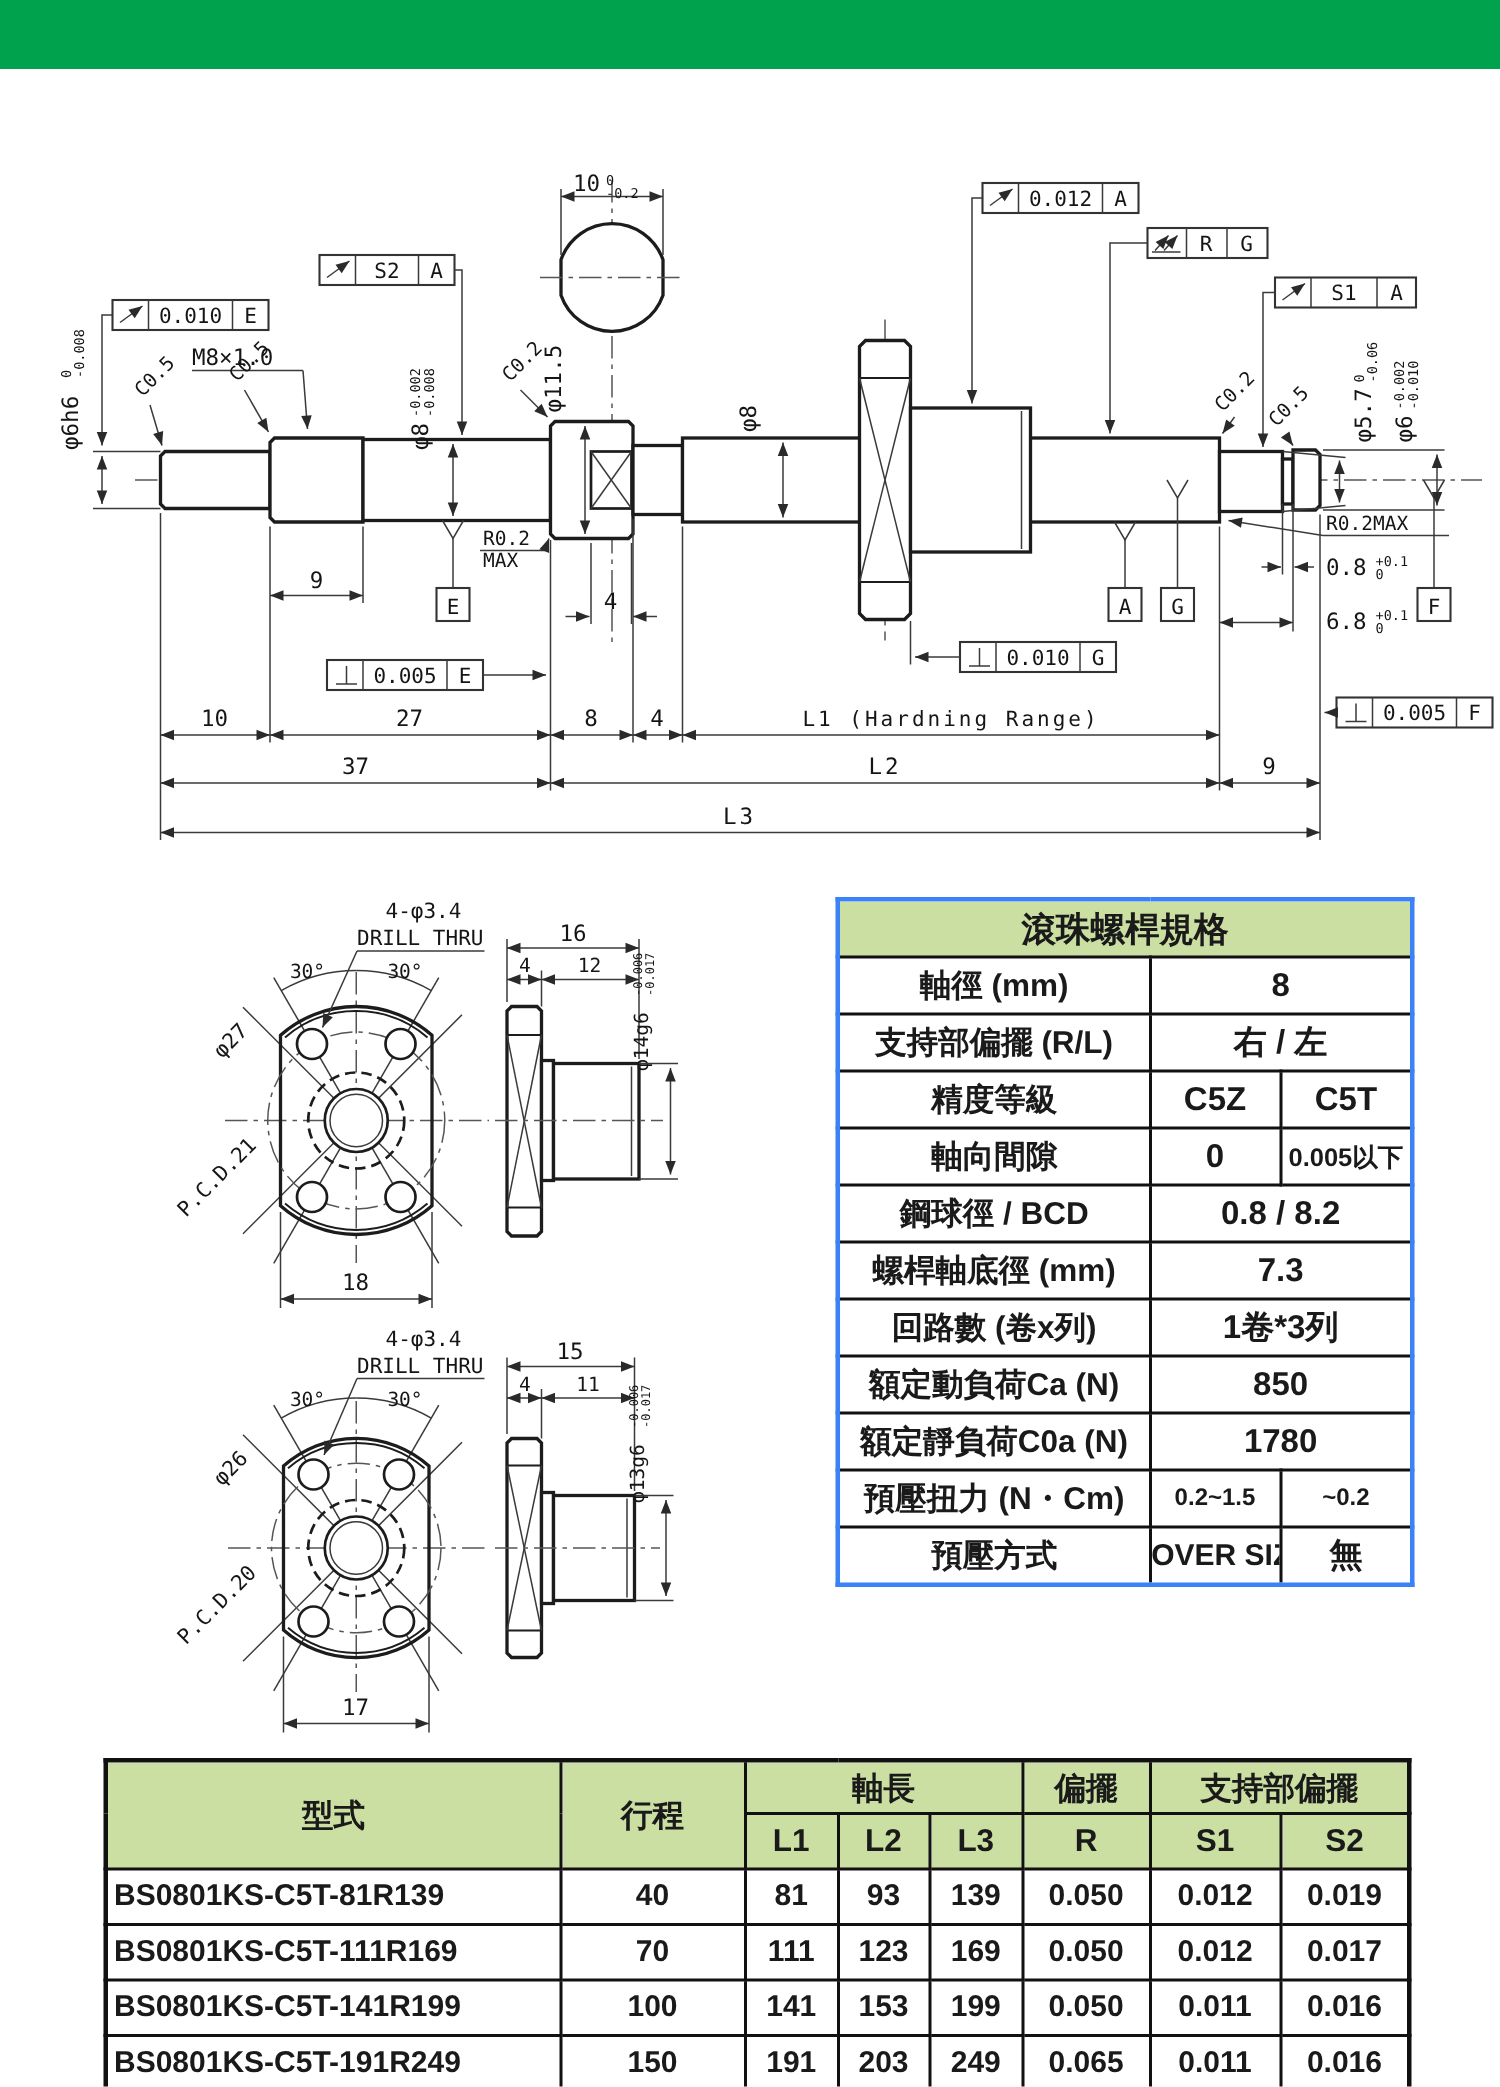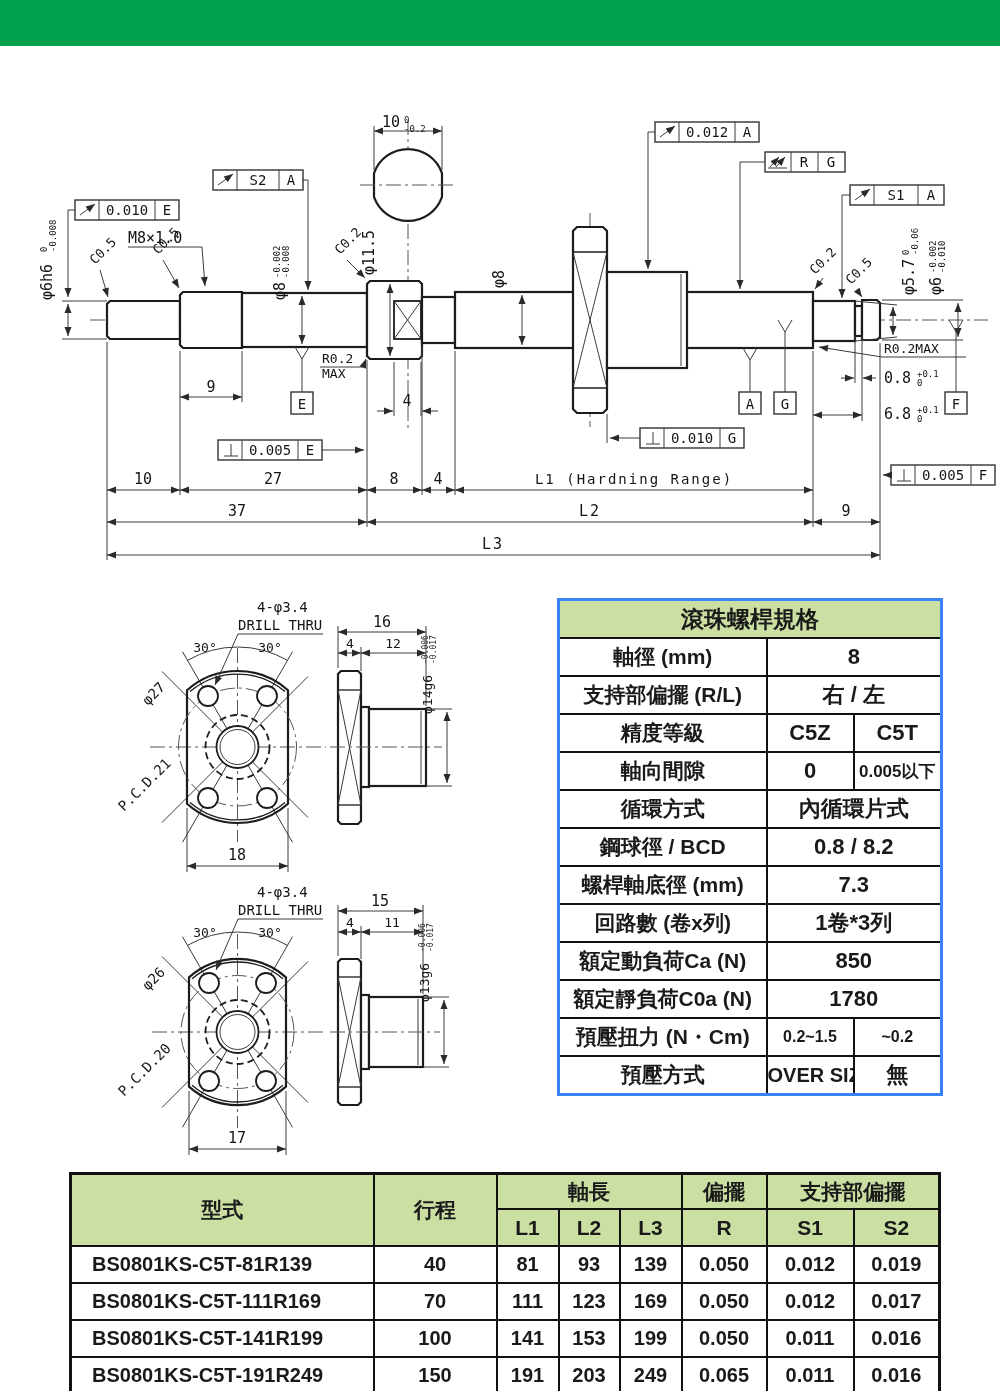--- a/index.html
+++ b/index.html
@@ -29,21 +29,21 @@
   table.spec{position:absolute;left:557px;top:598px;width:383px;border-collapse:collapse;table-layout:fixed;border:3px solid #3b82f6;}
   table.spec td{border:2px solid #111;height:36px;text-align:center;font-weight:bold;font-size:21px;padding:0;white-space:nowrap;overflow:hidden;color:#1a1a1a;}
   table.spec td.hdr{background:#cbdfa3;font-size:23px;}
   table.spec td.v{font-size:22px;}
   table.spec td.v20{font-size:16px;}
   table.spec td.small{font-size:17px;}
   table.spec td.ovr{font-size:20px;}
   table.models{position:absolute;left:69px;top:1172px;width:869px;border-collapse:collapse;table-layout:fixed;border:3px solid #111;}
   table.models td{border:2px solid #111;font-weight:bold;font-size:20px;text-align:center;padding:0;height:35px;white-space:nowrap;overflow:hidden;color:#1a1a1a;}
   table.models td.g{background:#cbdfa3;font-size:21px;}
-  table.models td.model{text-align:left;padding-left:20px;}
+  table.models td.model{text-align:left;padding-left:4px;}
   table.models tr.h1 td{height:33px;}
 </style>
 </head>
 <body>
 
 <div class="topbar">
   <span>BS0801</span>
 </div>
 
 <svg id="dwg" width="1000" height="1125" viewBox="0 46 1000 1125">
@@ -471,24 +471,20 @@
         <td>精度等級</td>
         <td class="v">C5Z</td>
         <td class="v">C5T</td>
       </tr>
   <tr>
         <td>軸向間隙</td>
         <td class="v">0</td>
         <td class="small">0.005以下</td>
       </tr>
   <tr>
-        <td>循環方式</td>
-        <td class="v" colspan="2">內循環片式</td>
-      </tr>
-  <tr>
         <td>鋼球徑 / BCD</td>
         <td class="v" colspan="2">0.8 / 8.2</td>
       </tr>
   <tr>
         <td>螺桿軸底徑 (mm)</td>
         <td class="v" colspan="2">7.3</td>
       </tr>
   <tr>
         <td>回路數 (卷x列)</td>
         <td class="v" colspan="2">1卷*3列</td>

